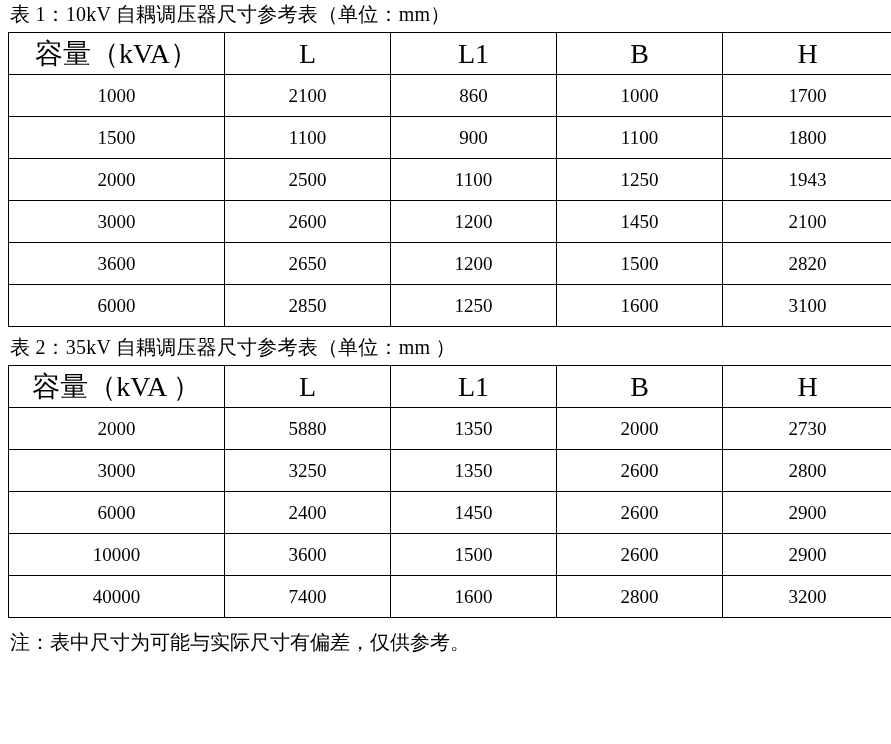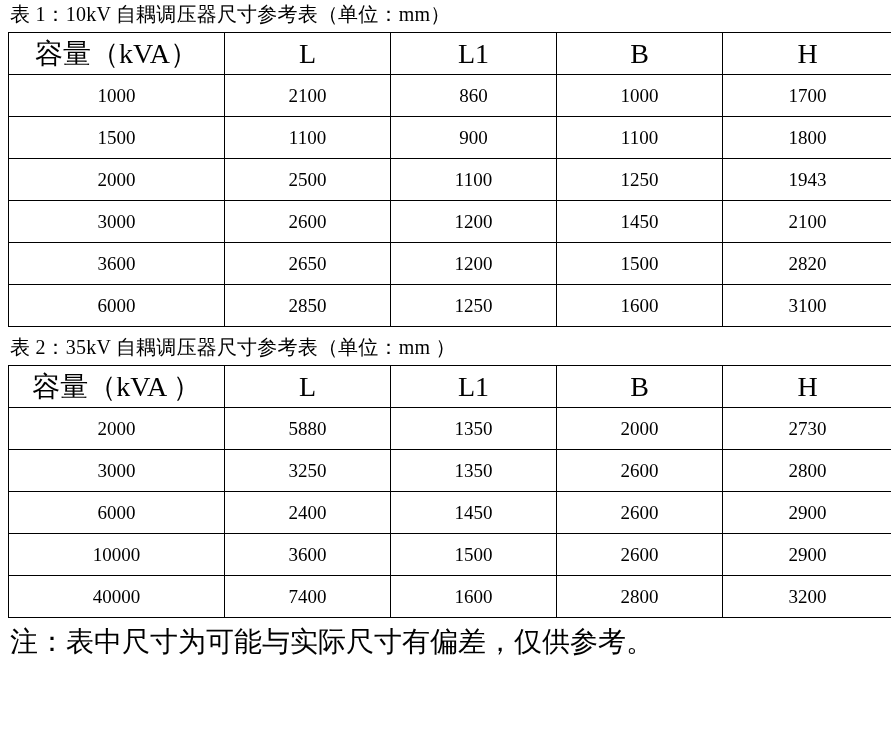--- a/index.html
+++ b/index.html
@@ -48,21 +48,21 @@
   table.dim-table thead td {
     height: 41px;
     font-size: 28px;
   }
   table.dim-table td.col-cap { width: 215px; }
   table.dim-table td.col-l   { width: 165px; }
   table.dim-table td.col-l1  { width: 165px; }
   table.dim-table td.col-b   { width: 165px; }
   table.dim-table td.col-h   { width: 169px; }
   .note {
-    font-size: 28px;
+    font-size: 20px;
     line-height: 28px;
     margin: 10px 0 0 6px;
     white-space: nowrap;
   }
   .caption2 {
     margin-top: 6px;
   }
 </style>
 </head>
 <body>

